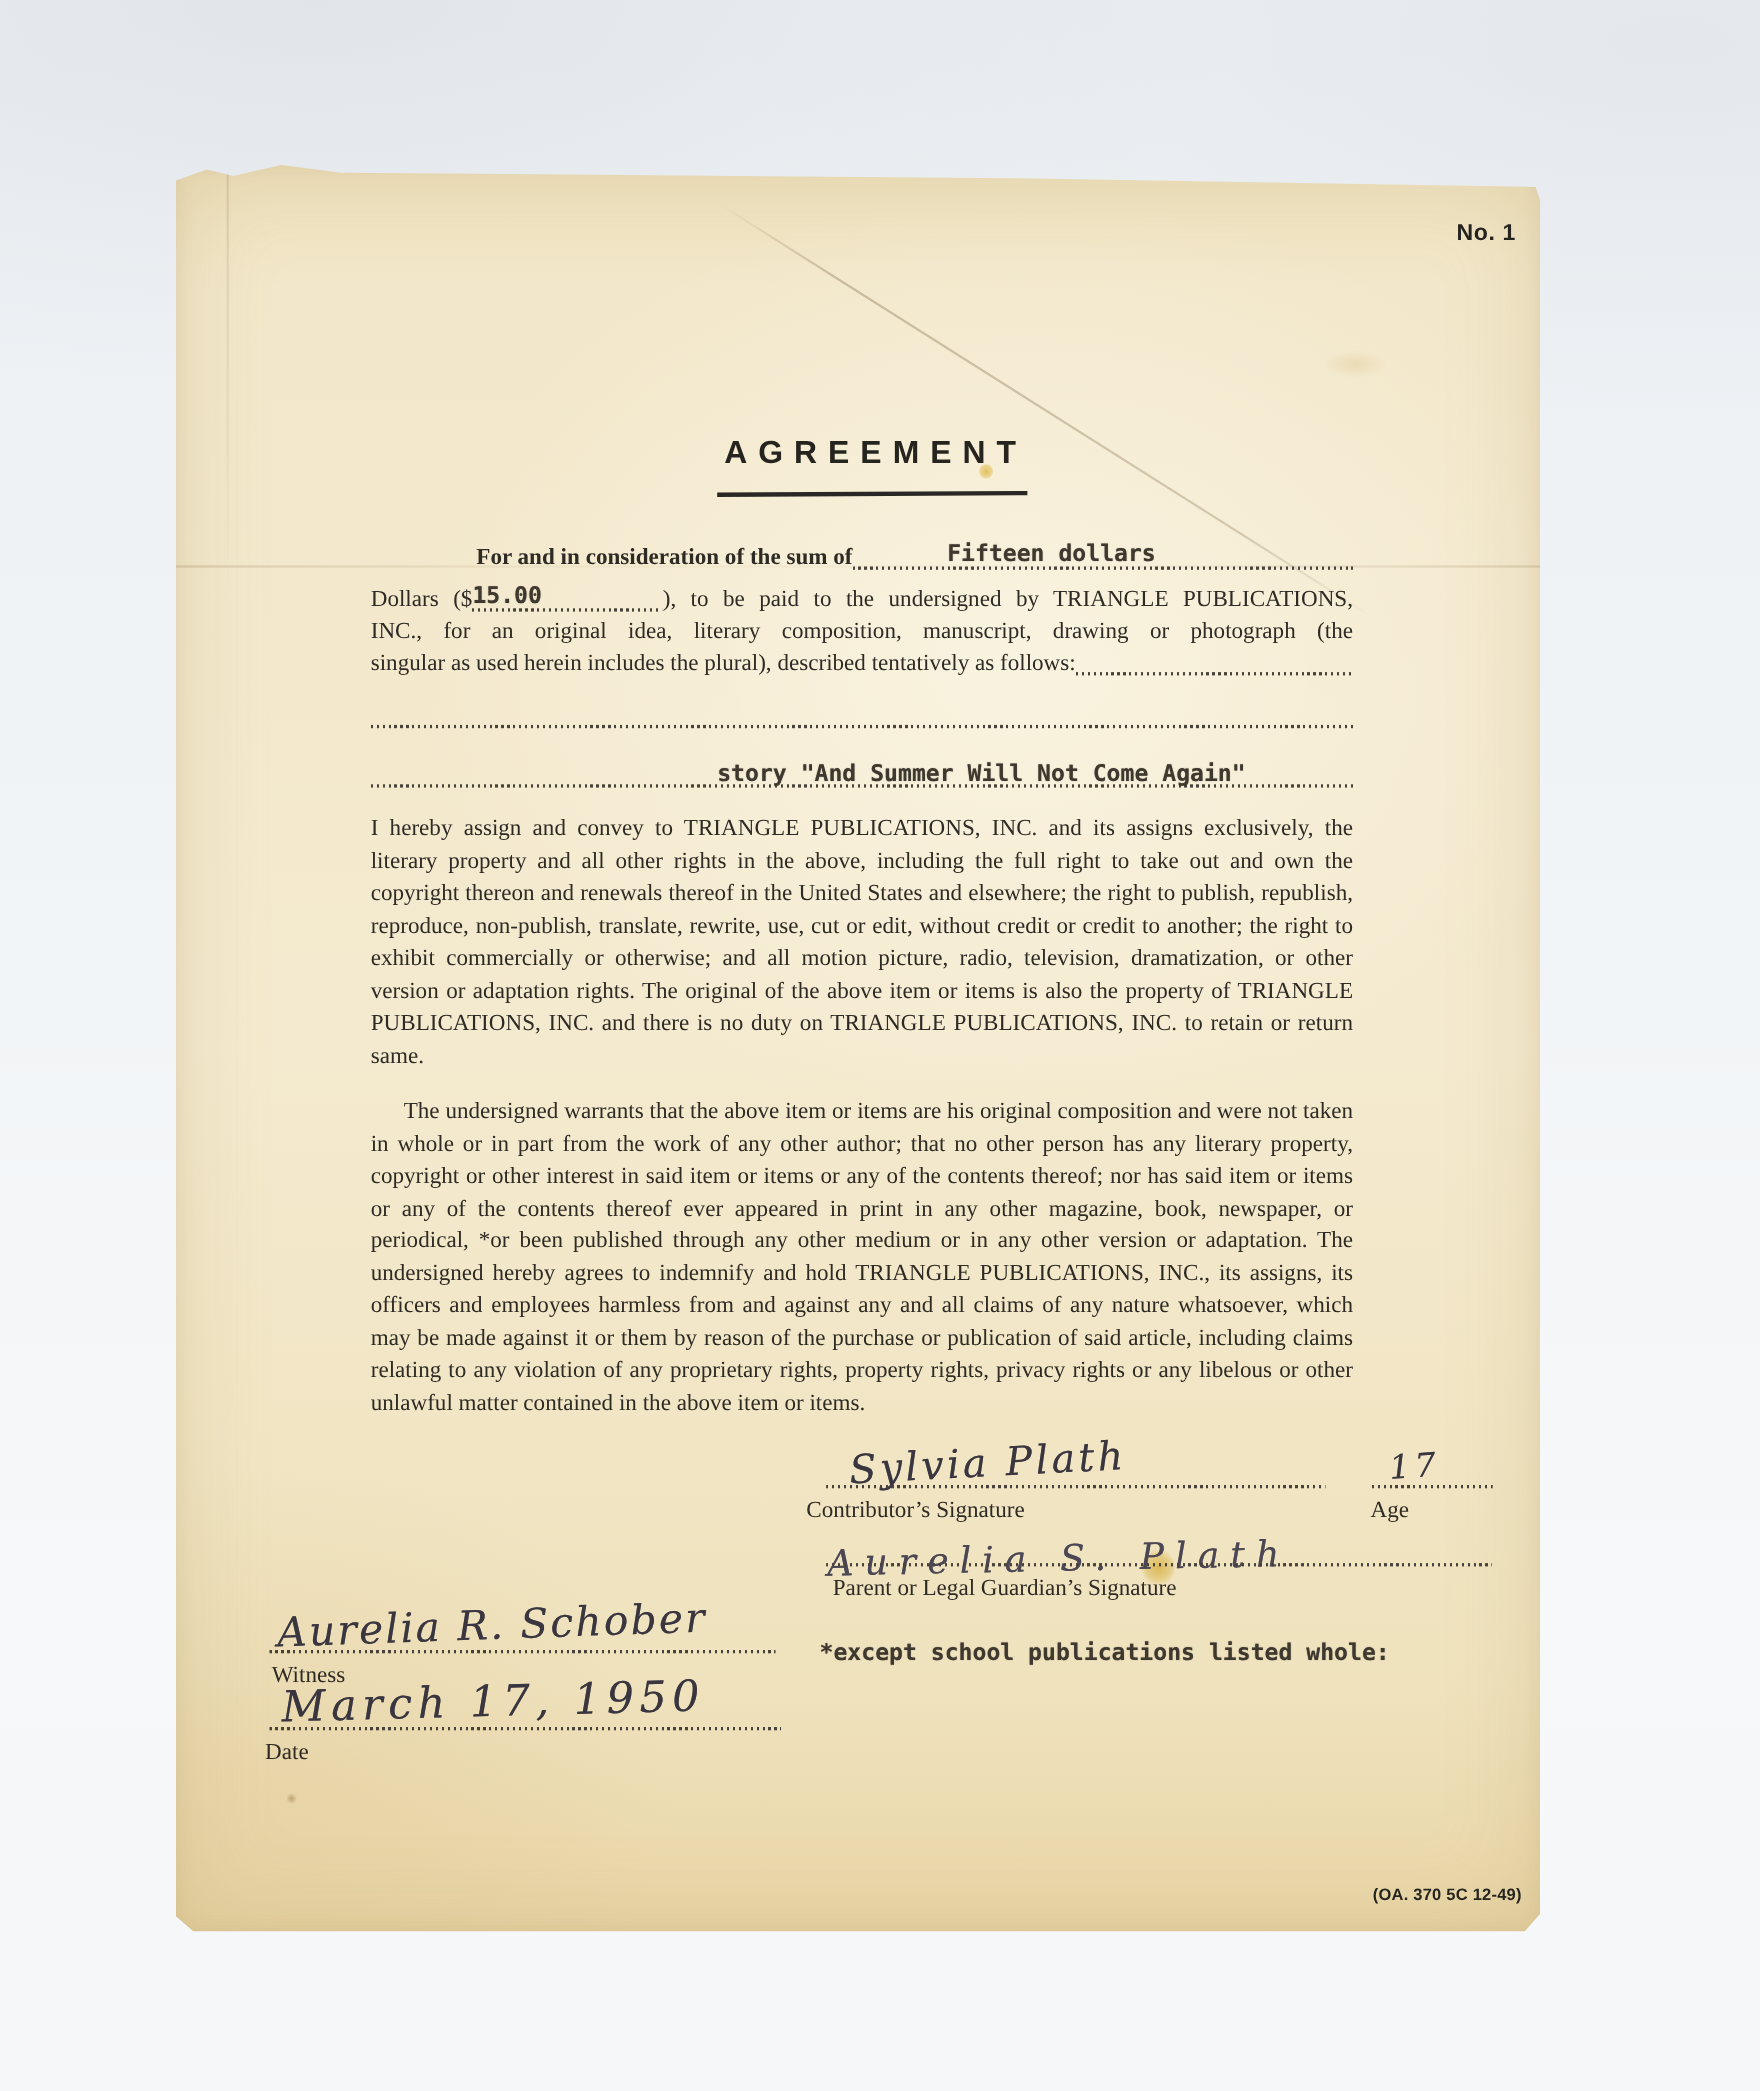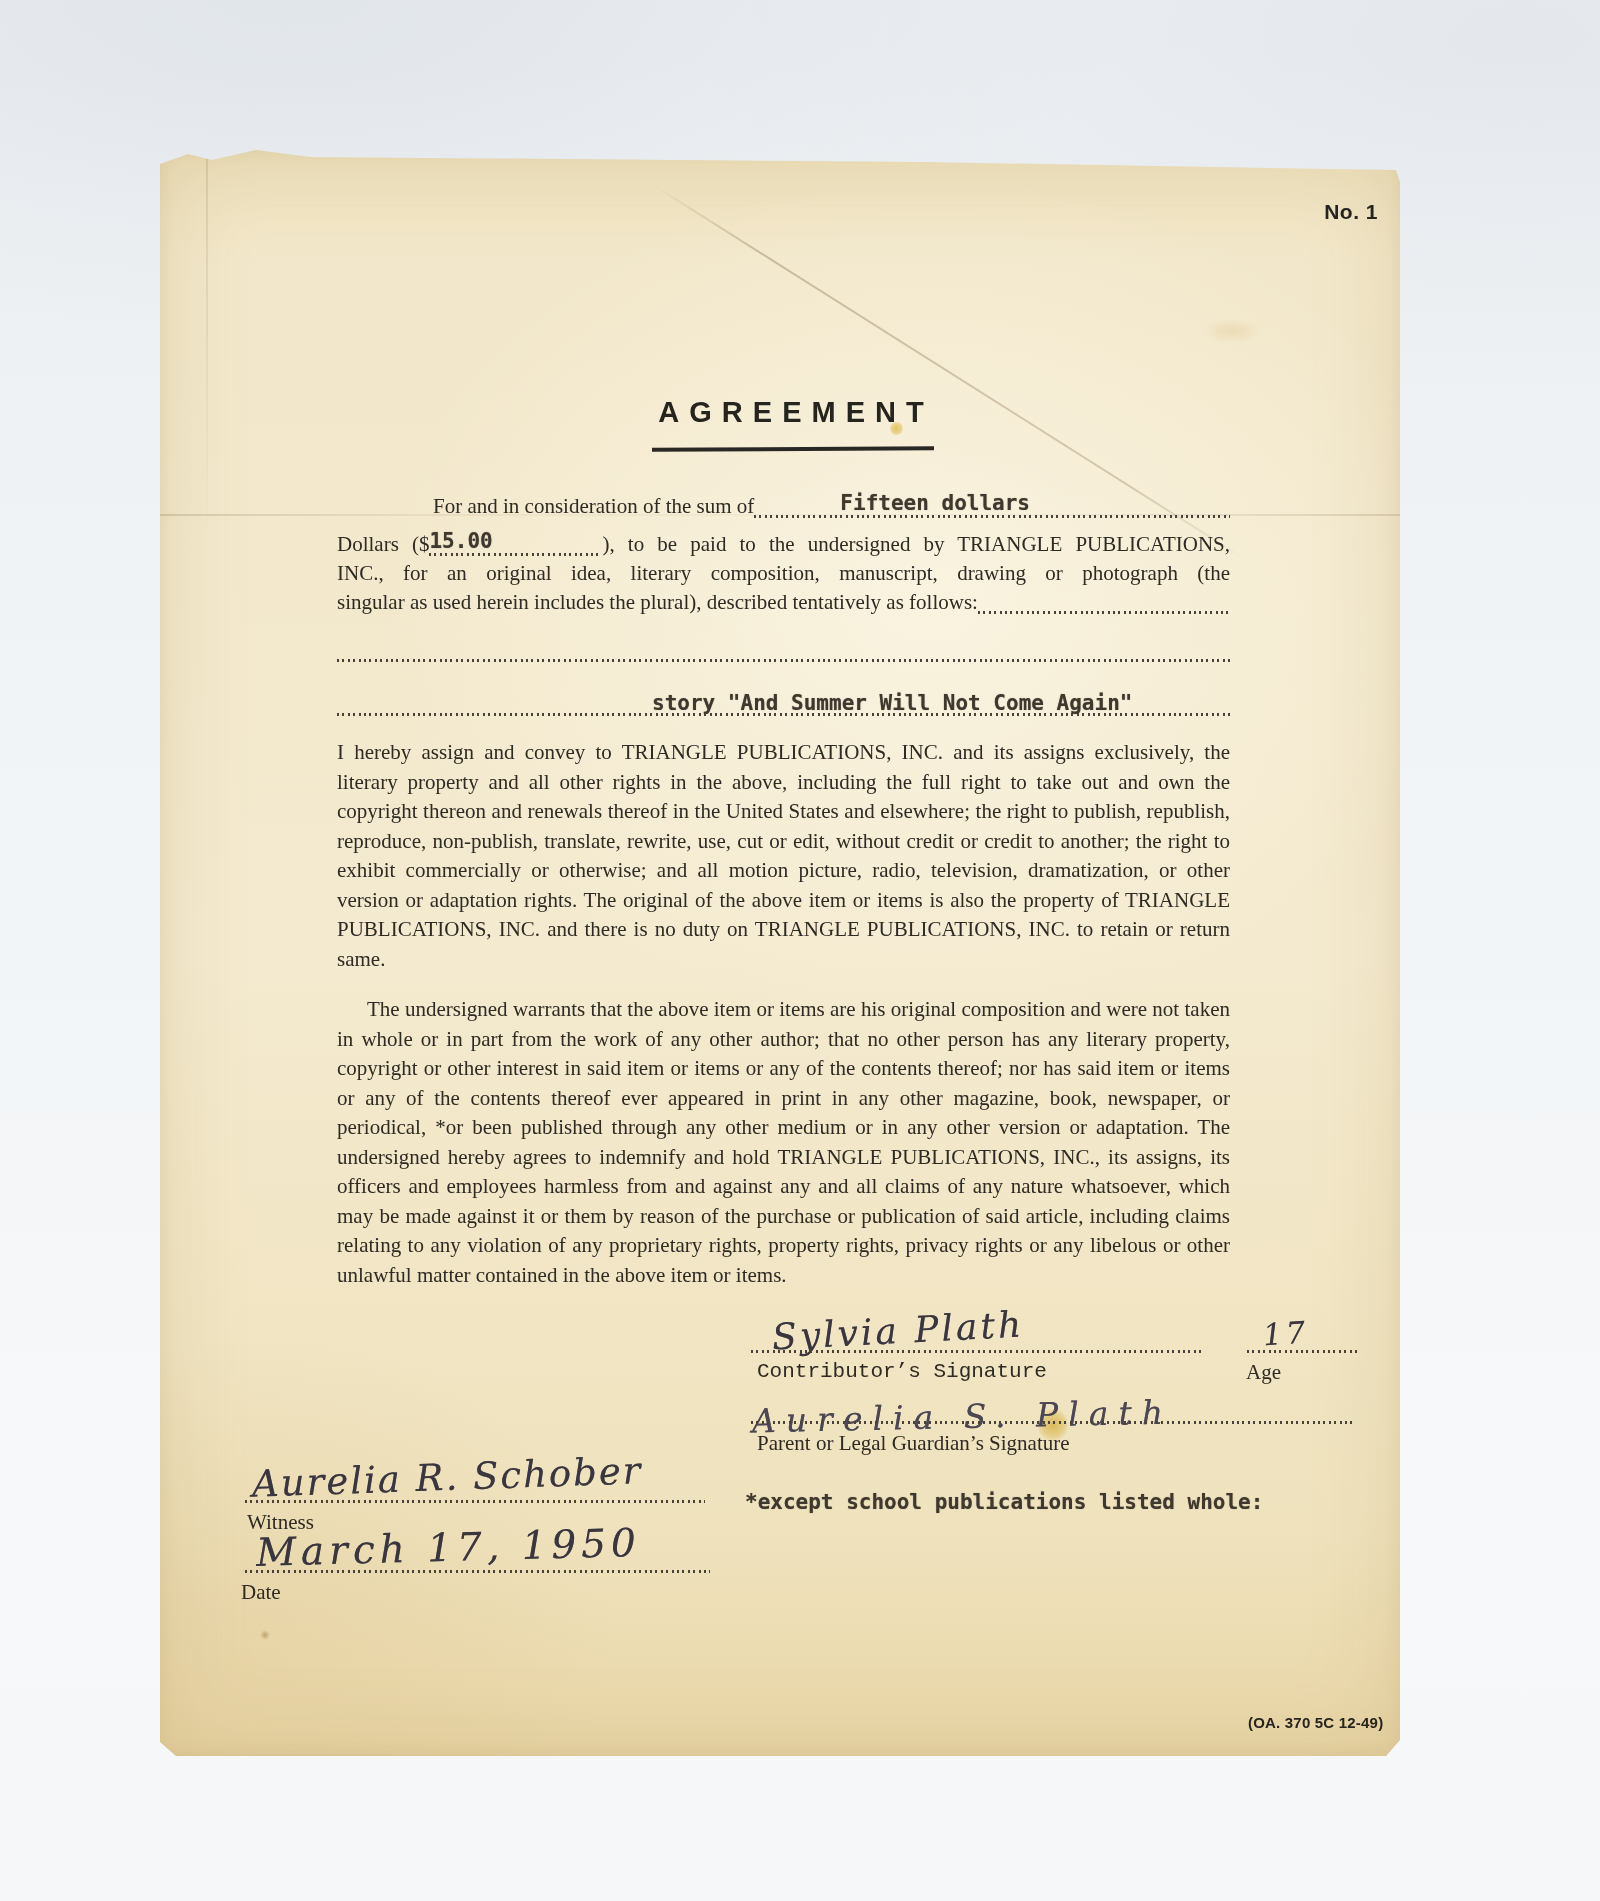--- a/index.html
+++ b/index.html
@@ -71,21 +71,21 @@
     <div class="stain" id="stain-3"></div>
     <div class="stain" id="stain-4"></div>
     <div class="stain" id="stain-5"></div>
 
     <div class="abs sans" style="right:22px;top:50px;font-size:21px;letter-spacing:.5px;">No. 1</div>
 
     <div class="abs sans" style="left:636px;top:226px;transform:translateX(-50%);font-size:29px;letter-spacing:10px;margin-top:20px;">AGREEMENT</div>
     <div class="abs" style="left:492px;top:297px;width:282px;height:4px;background:#2a2824;transform:rotate(-.3deg);"></div>
 
     <div class="line serif flexline" style="top:341px;">
-      <span style="padding-left:96px;white-space:nowrap;">For and in consideration of the sum of</span>
+      <span style="padding-left:96px;white-space:nowrap;font-weight:bold;">For and in consideration of the sum of</span>
       <span class="fill"><span class="typed" style="position:relative;top:-3px;margin-left:86px;font-size:21px;">Fifteen dollars</span></span>
     </div>
     <div class="line serif justify-last" style="top:379px;">
       <span>Dollars ($</span><span class="fill-inline"><span class="typed" style="position:relative;top:-3px;font-size:21px;">15.00</span></span><span>), to be paid to the undersigned by TRIANGLE PUBLICATIONS,</span>
     </div>
     <div class="line serif justify-last" style="top:408px;">INC., for an original idea, literary composition, manuscript, drawing or photograph (the</div>
     <div class="line serif flexline" style="top:437px;">
       <span style="white-space:nowrap;">singular as used herein includes the plural), described tentatively as follows:</span>
       <span class="fill"></span>
     </div>
@@ -95,21 +95,21 @@
          background:repeating-linear-gradient(90deg,#48423a 0,#48423a 2px,transparent 2px,transparent 5.4px);
          background-size:100% 3px;background-repeat:no-repeat;background-position:0 20px;">
       <span class="typed" style="position:relative;left:315px;top:-2px;font-size:21px;">story "And Summer Will Not Come Again"</span>
     </div>
 
     <div class="para" style="top:588px;">I hereby assign and convey to TRIANGLE PUBLICATIONS, INC. and its assigns exclusively, the literary property and all other rights in the above, including the full right to take out and own the copyright thereon and renewals thereof in the United States and elsewhere; the right to publish, republish, reproduce, non-publish, translate, rewrite, use, cut or edit, without credit or credit to another; the right to exhibit commercially or otherwise; and all motion picture, radio, television, dramatization, or other version or adaptation rights. The original of the above item or items is also the property of TRIANGLE PUBLICATIONS, INC. and there is no duty on TRIANGLE PUBLICATIONS, INC. to retain or return same.</div>
     <div class="para" style="top:845px;text-indent:30px;">The undersigned warrants that the above item or items are his original composition and were not taken in whole or in part from the work of any other author; that no other person has any literary property, copyright or other interest in said item or items or any of the contents thereof; nor has said item or items or any of the contents thereof ever appeared in print in any other magazine, book, newspaper, or periodical, *or been published through any other medium or in any other version or adaptation. The undersigned hereby agrees to indemnify and hold TRIANGLE PUBLICATIONS, INC., its assigns, its officers and employees harmless from and against any and all claims of any nature whatsoever, which may be made against it or them by reason of the purchase or publication of said article, including claims relating to any violation of any proprietary rights, property rights, privacy rights or any libelous or other unlawful matter contained in the above item or items.</div>
 
     <div class="abs script" style="left:612px;top:1160px;font-size:36px;letter-spacing:3px;transform:rotate(-3deg);">Sylvia Plath</div>
     <div class="abs dots" style="left:591px;top:1200px;width:454px;"></div>
-    <div class="label" style="left:597px;top:1210px;font-family:Liberation Mono, monospace;">Contributor’s Signature</div>
+    <div class="label" style="left:573px;top:1210px;">Contributor’s Signature</div>
 
     <div class="abs script" style="left:1103px;top:1166px;font-size:30px;letter-spacing:4px;transform:rotate(-4deg);">17</div>
     <div class="abs dots" style="left:1087px;top:1200px;width:110px;"></div>
     <div class="label" style="left:1086px;top:1210px;">Age</div>
 
     <div class="abs script" style="left:592px;top:1247px;font-size:33px;letter-spacing:10px;transform:rotate(-1.2deg);color:#4b4754;">Aurelia S. Plath</div>
     <div class="abs dots" style="left:591px;top:1271px;width:605px;"></div>
     <div class="label" style="left:597px;top:1281px;">Parent or Legal Guardian’s Signature</div>
 
     <div class="abs typed" style="left:585px;top:1340px;font-size:21px;">*except school publications listed whole:</div>

